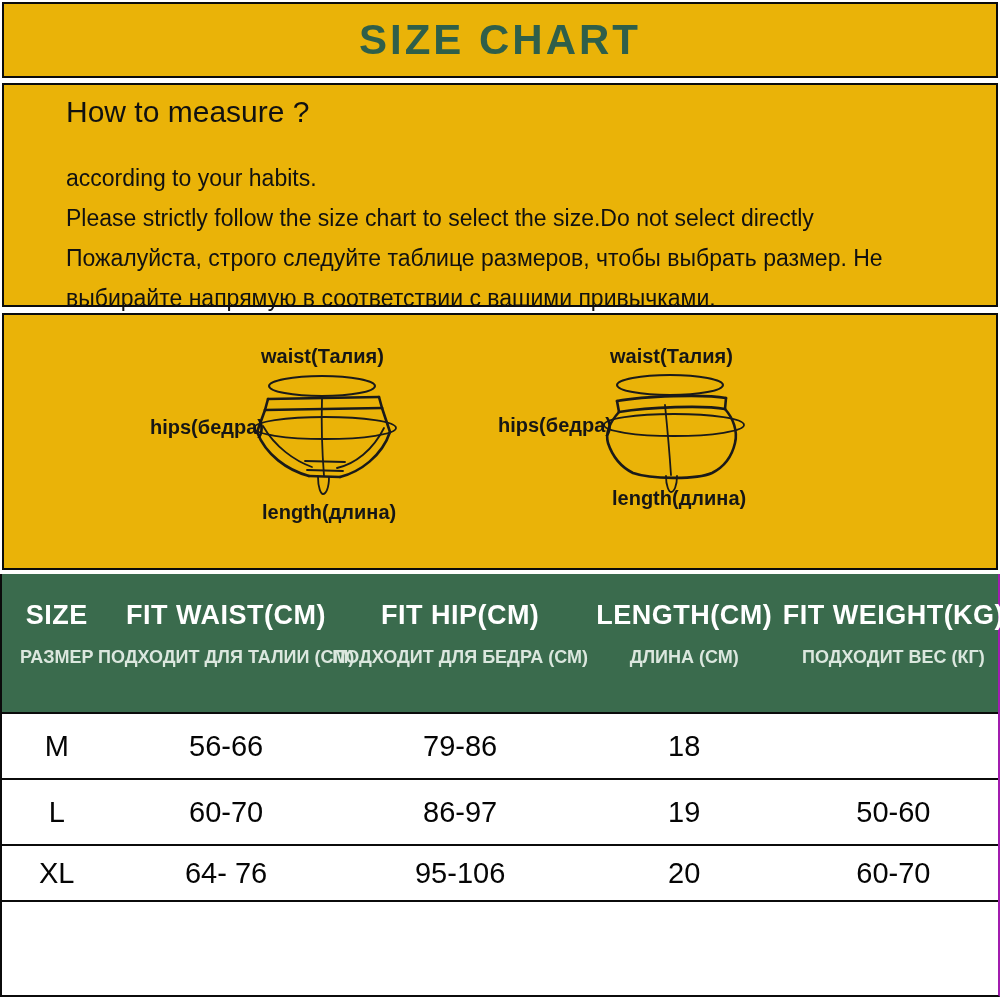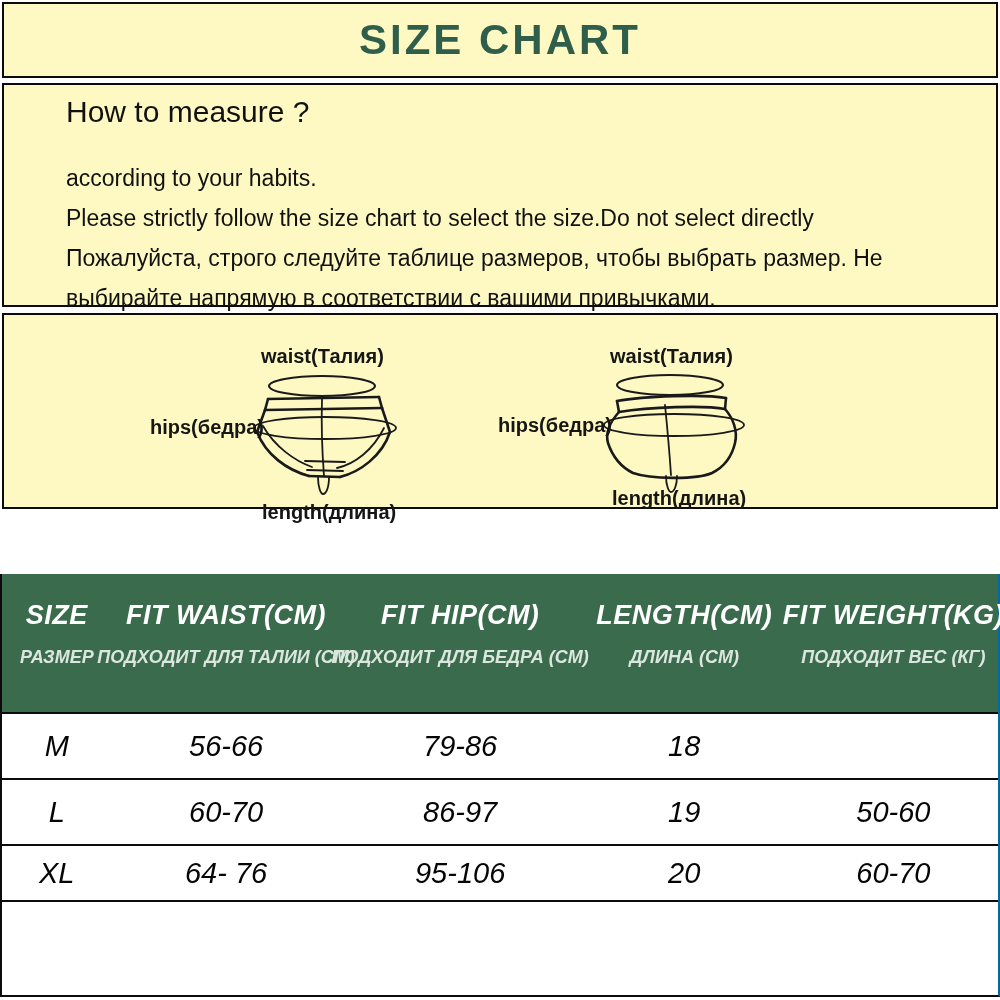--- a/index.html
+++ b/index.html
@@ -1,51 +1,51 @@
 <!DOCTYPE html>
 <html><head>
 <meta charset="utf-8">
 <style>
   * { margin:0; padding:0; box-sizing:border-box; }
   html,body { background:#ffffff; }
   body { font-family:"Liberation Sans","DejaVu Sans",sans-serif; color:#111; }
   .page { position:relative; width:1000px; height:1000px; background:#fff; overflow:hidden; }
 
   
-  .box { border:2px solid #0b0b0b; background:#fef9c3; }
+  .box { border:2px solid #0b0b0b; background:#eab308; }
   .title-box {
     margin:2px 2px 0 2px; height:76px;
     display:flex; align-items:center; justify-content:center;
   }
   .title-box h1 {
     font-size:42px; font-weight:bold; letter-spacing:3px;
     color:#2F5F4A;
   }
   .measure-box {
     margin:5px 2px 0 2px; height:224px;
     padding:10px 40px 0 62px;
   }
   .measure-box h2 { font-size:30px; font-weight:400; margin-bottom:29px; }
   .measure-box p { font-size:23px; font-weight:400; line-height:40px; white-space:nowrap; }
 
   
   .diagram-box {
-    position:relative; margin:6px 2px 0 2px; height:196px;
+    position:relative; margin:6px 2px 0 2px; height:257px;
   }
   .diagram-box svg { position:absolute; left:0; top:0; }
   .dlabel {
     position:absolute; font-size:20px; font-weight:bold; color:#161616;
     white-space:nowrap;
   }
 
   
   .table-wrap {
     position:absolute; left:0; top:574px; width:1000px; height:423px;
-    border-left:2px solid #0b0b0b; border-right:2px solid #0369a1;
-    border-bottom:2px solid #0b0b0b; background:#fff;font-style:italic;
+    border-left:2px solid #0b0b0b; border-right:2px solid #a21caf;
+    border-bottom:2px solid #0b0b0b; background:#fff;
   }
   .thead {
     height:138px; background:#3A6B4D; color:#fff;
     display:flex; padding-top:26px;
   }
   .hcell { display:flex; flex-direction:column; align-items:center; }
   .hcell .en { font-size:27px; font-weight:bold; letter-spacing:0.5px; white-space:nowrap; }
   .hcell .ru { font-size:18px; font-weight:bold; color:#DBE7DE; margin-top:16px; white-space:nowrap; }
   .col-size   { width:11%; }
   .col-waist  { width:23%; }

